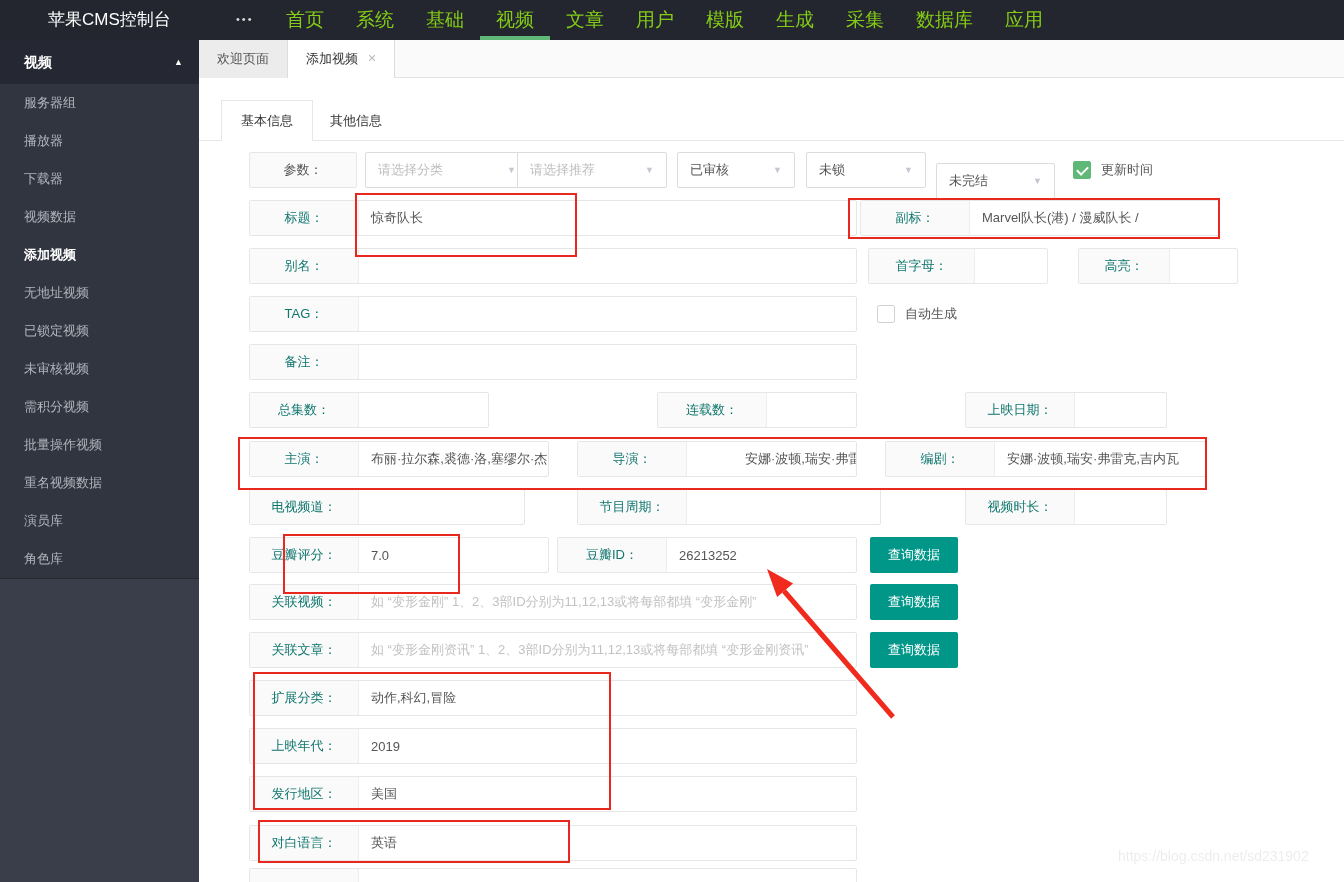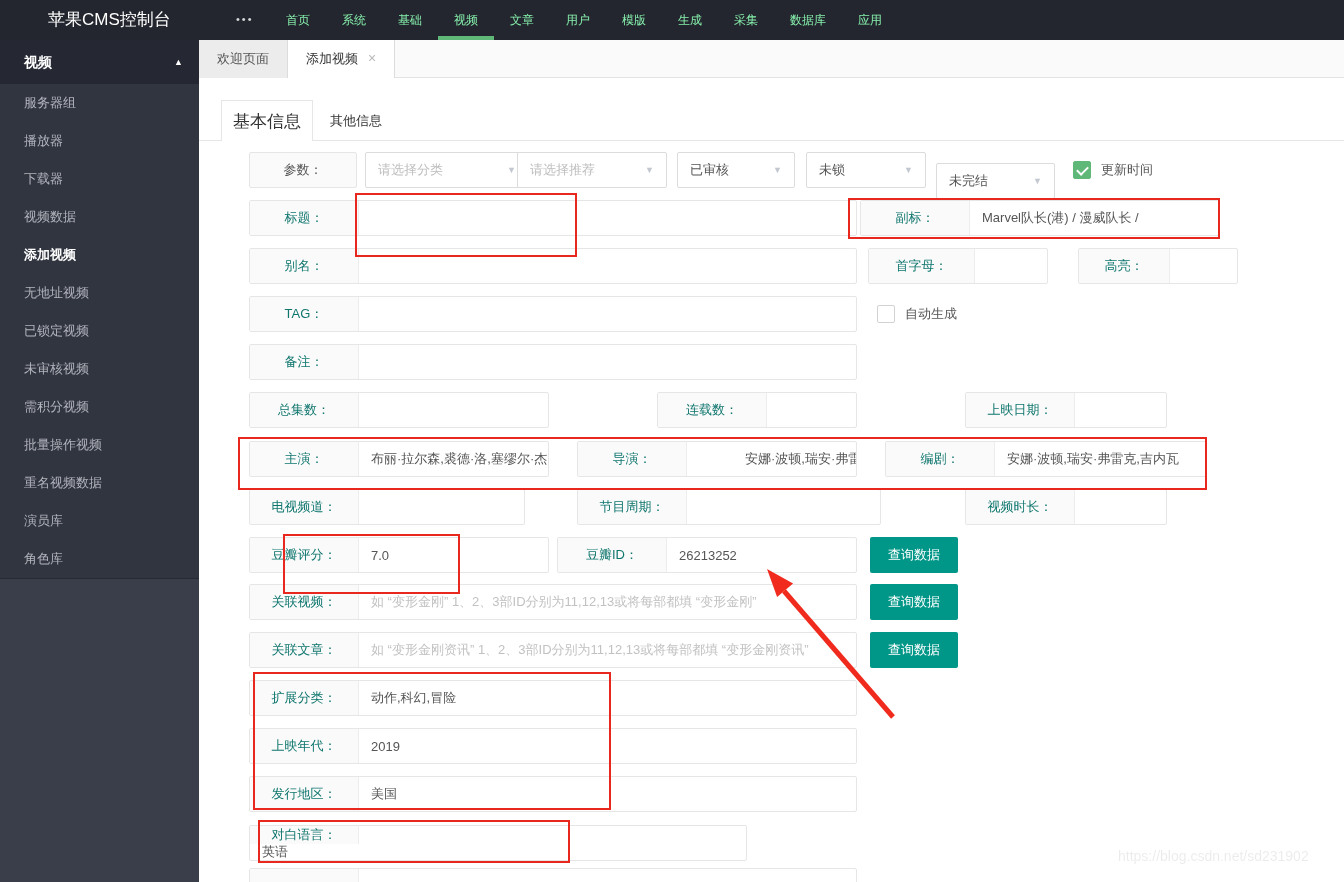--- a/index.html
+++ b/index.html
@@ -3,37 +3,37 @@
 <meta charset="utf-8">
 <style>
   html,body{margin:0;padding:0;background:#888;}
   .stage{position:relative;width:1344px;height:882px;background:#fff;overflow:hidden;
          font-family:"Liberation Sans","DejaVu Sans",sans-serif;}
   
   .topbar{position:absolute;left:0;top:0;width:1344px;height:40px;background:#23262e;}
   .brand{position:absolute;left:48px;top:0;line-height:40px;color:#ffffff;font-size:17px;}
   .dots{position:absolute;left:236px;top:0;line-height:38px;color:#d8d9dc;font-size:11px;letter-spacing:2px;cursor:pointer;}
   .topmenu{position:absolute;left:270px;top:0;height:40px;display:flex;}
-  .mi{position:relative;height:40px;line-height:40px;padding:0 16px;color:#86efac;font-size:12px;cursor:pointer;white-space:nowrap;}
+  .mi{position:relative;height:40px;line-height:40px;padding:0 16px;color:#84cc16;font-size:19px;cursor:pointer;white-space:nowrap;}
   .mi .bar{position:absolute;left:0;bottom:0;width:100%;height:4px;background:#5fb878;}
   
   .sidebar{position:absolute;left:0;top:40px;width:199px;height:842px;background:#313540;}
   .sb-header{position:relative;height:44px;background:#252833;color:#fff;font-size:14px;font-weight:bold;line-height:44px;padding-left:24px;cursor:pointer;}
   .sb-caret{position:absolute;right:16px;top:0;line-height:44px;color:#fff;font-size:9px;}
   .sb-item{height:38px;line-height:38px;padding-left:24px;color:#b3b5bd;font-size:13px;cursor:pointer;white-space:nowrap;}
   .sb-item.active{color:#ffffff;font-weight:bold;}
   .sb-footer{position:absolute;left:0;top:538px;width:199px;height:304px;background:#3a3e4a;border-top:1px solid #272a33;}
   
   .tabbar{position:absolute;left:199px;top:40px;width:1145px;height:38px;background:#fafafa;border-bottom:1px solid #e3e3e3;display:flex;box-sizing:border-box;}
   .tab{height:38px;line-height:37px;padding:0 18px;font-size:13px;color:#555;background:#ececec;border-right:1px solid #dcdcdc;cursor:pointer;white-space:nowrap;}
   .tab.active{background:#ffffff;color:#333;}
   .tab .x{color:#b9b9b9;margin-left:10px;font-size:14px;cursor:pointer;}
   .content{position:absolute;left:199px;top:78px;width:1145px;height:804px;background:#fff;}
   
-  .ftab-active{position:absolute;left:221px;top:100px;width:92px;height:41px;background:#fff;border:1px solid #e6e6e6;border-bottom:none;z-index:2;display:flex;align-items:center;justify-content:center;font-size:17px;color:#333;box-sizing:border-box;cursor:pointer;}
+  .ftab-active{position:absolute;left:221px;top:100px;width:92px;height:41px;background:#fff;border:1px solid #e6e6e6;border-bottom:none;z-index:2;display:flex;align-items:center;justify-content:center;font-size:13px;color:#333;box-sizing:border-box;cursor:pointer;}
   .ftab-plain{position:absolute;left:330px;top:100px;height:41px;line-height:41px;font-size:13px;color:#333;cursor:pointer;}
   .frule{position:absolute;left:199px;top:140px;width:1145px;height:1px;background:#e6e6e6;z-index:1;}
   
   .field{position:absolute;height:36px;border:1px solid #e6e6e6;border-radius:2px;background:#fff;display:flex;overflow:hidden;box-sizing:border-box;}
   .field .lbl{flex:0 0 auto;background:#fafafa;border-right:1px solid #ededed;color:#0f766e;font-size:13px;display:flex;align-items:center;justify-content:center;white-space:nowrap;}
   .field .val{flex:1;display:flex;align-items:center;padding:0 12px;font-size:13px;color:#555;white-space:nowrap;overflow:hidden;cursor:text;}
   .val.ph{color:#c2c2c2;text-align:center;}
   .plabel{position:absolute;height:36px;border:1px solid #e6e6e6;background:#fafafa;color:#555;font-size:13px;display:flex;align-items:center;justify-content:center;border-radius:2px;box-sizing:border-box;}
   .select{position:absolute;height:36px;border:1px solid #dcdcdc;border-radius:2px;background:#fff;display:flex;align-items:center;justify-content:space-between;padding:0 12px;font-size:13px;color:#555;box-sizing:border-box;cursor:pointer;white-space:nowrap;}
   .select .caret{color:#c3c7cf;font-size:9px;margin-left:8px;}
@@ -123,20 +123,21 @@
     </div>
   <div class="select" style="left:936px;top:152px;width:119px;margin-top:11px;">
       <span class="txt">未完结</span>
       <span class="caret">▼</span>
     </div>
   <div class="cb on" style="left:1073px;top:161px;"></div>
   <div class="cb-label" style="left:1101px;top:152px;">更新时间</div>
 
   <div class="field" style="left:249px;top:200px;width:608px;">
     <span class="lbl" style="width:108px;">标题：</span>
+    <span class="val">惊奇队长</span>
   </div>
   <div class="field" style="left:860px;top:200px;width:360px;">
     <span class="lbl" style="width:108px;">副标：</span>
     <span class="val">Marvel队长(港) / 漫威队长 /</span>
   </div>
 
   <div class="field" style="left:249px;top:248px;width:608px;">
     <span class="lbl" style="width:108px;">别名：</span>
     <span class="val"></span>
   </div>
@@ -154,21 +155,21 @@
     <span class="val"></span>
   </div>
   <div class="cb off" style="left:877px;top:305px;"></div>
   <div class="cb-label" style="left:905px;top:296px;">自动生成</div>
 
   <div class="field" style="left:249px;top:344px;width:608px;">
     <span class="lbl" style="width:108px;">备注：</span>
     <span class="val"></span>
   </div>
 
-  <div class="field" style="left:249px;top:392px;width:300px;">
+  <div class="field" style="left:249px;top:392px;width:240px;">
     <span class="lbl" style="width:108px;">总集数：</span>
     <span class="val"></span>
   </div>
   <div class="field" style="left:657px;top:392px;width:200px;">
     <span class="lbl" style="width:108px;">连载数：</span>
     <span class="val"></span>
   </div>
   <div class="field" style="left:965px;top:392px;width:202px;">
     <span class="lbl" style="width:108px;">上映日期：</span>
     <span class="val"></span>
@@ -227,21 +228,21 @@
     <span class="val">动作,科幻,冒险</span>
   </div>
   <div class="field" style="left:249px;top:728px;width:608px;">
     <span class="lbl" style="width:108px;">上映年代：</span>
     <span class="val">2019</span>
   </div>
   <div class="field" style="left:249px;top:776px;width:608px;">
     <span class="lbl" style="width:108px;">发行地区：</span>
     <span class="val">美国</span>
   </div>
-  <div class="field" style="left:249px;top:825px;width:498px;flex-direction:column;">
+  <div class="field" style="left:249px;top:825px;width:608px;">
     <span class="lbl" style="width:108px;">对白语言：</span>
     <span class="val">英语</span>
   </div>
 
   <div class="field" style="left:249px;top:868px;width:608px;">
     <span class="lbl" style="width:108px;"></span>
     <span class="val"></span>
   </div>
 
   <div class="ann" style="left:355px;top:193px;width:222px;height:64px;"></div>

